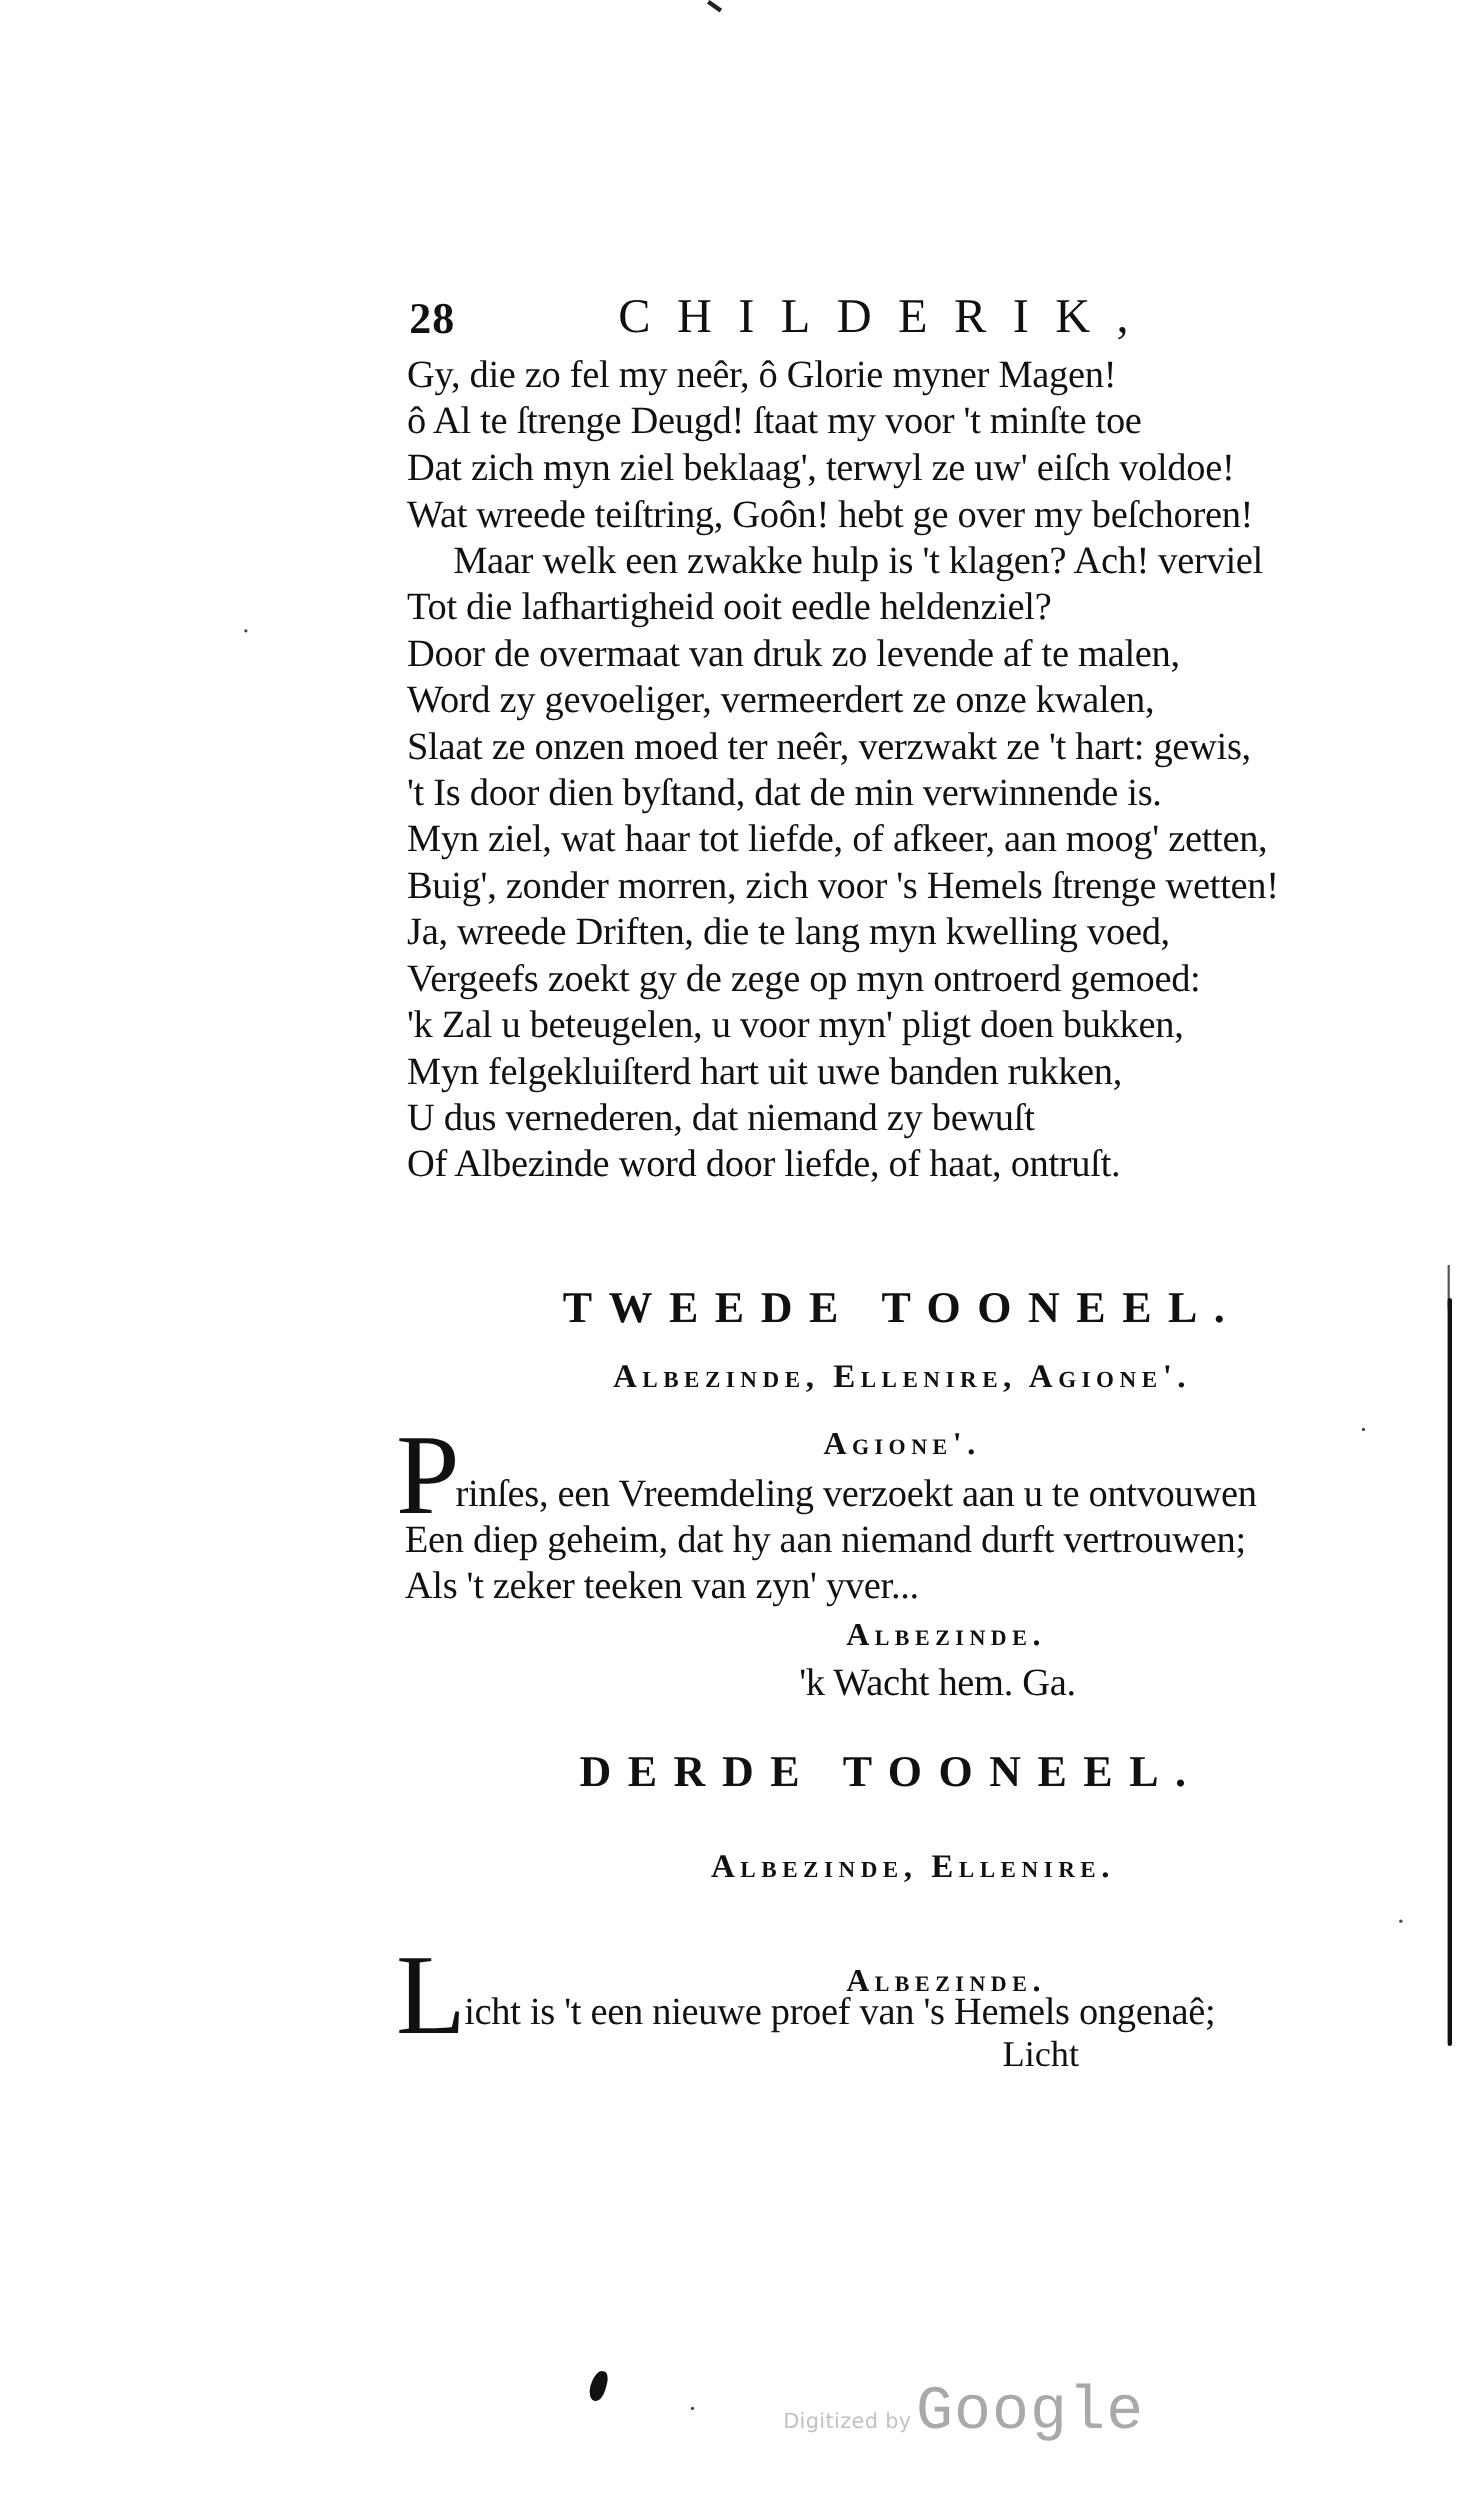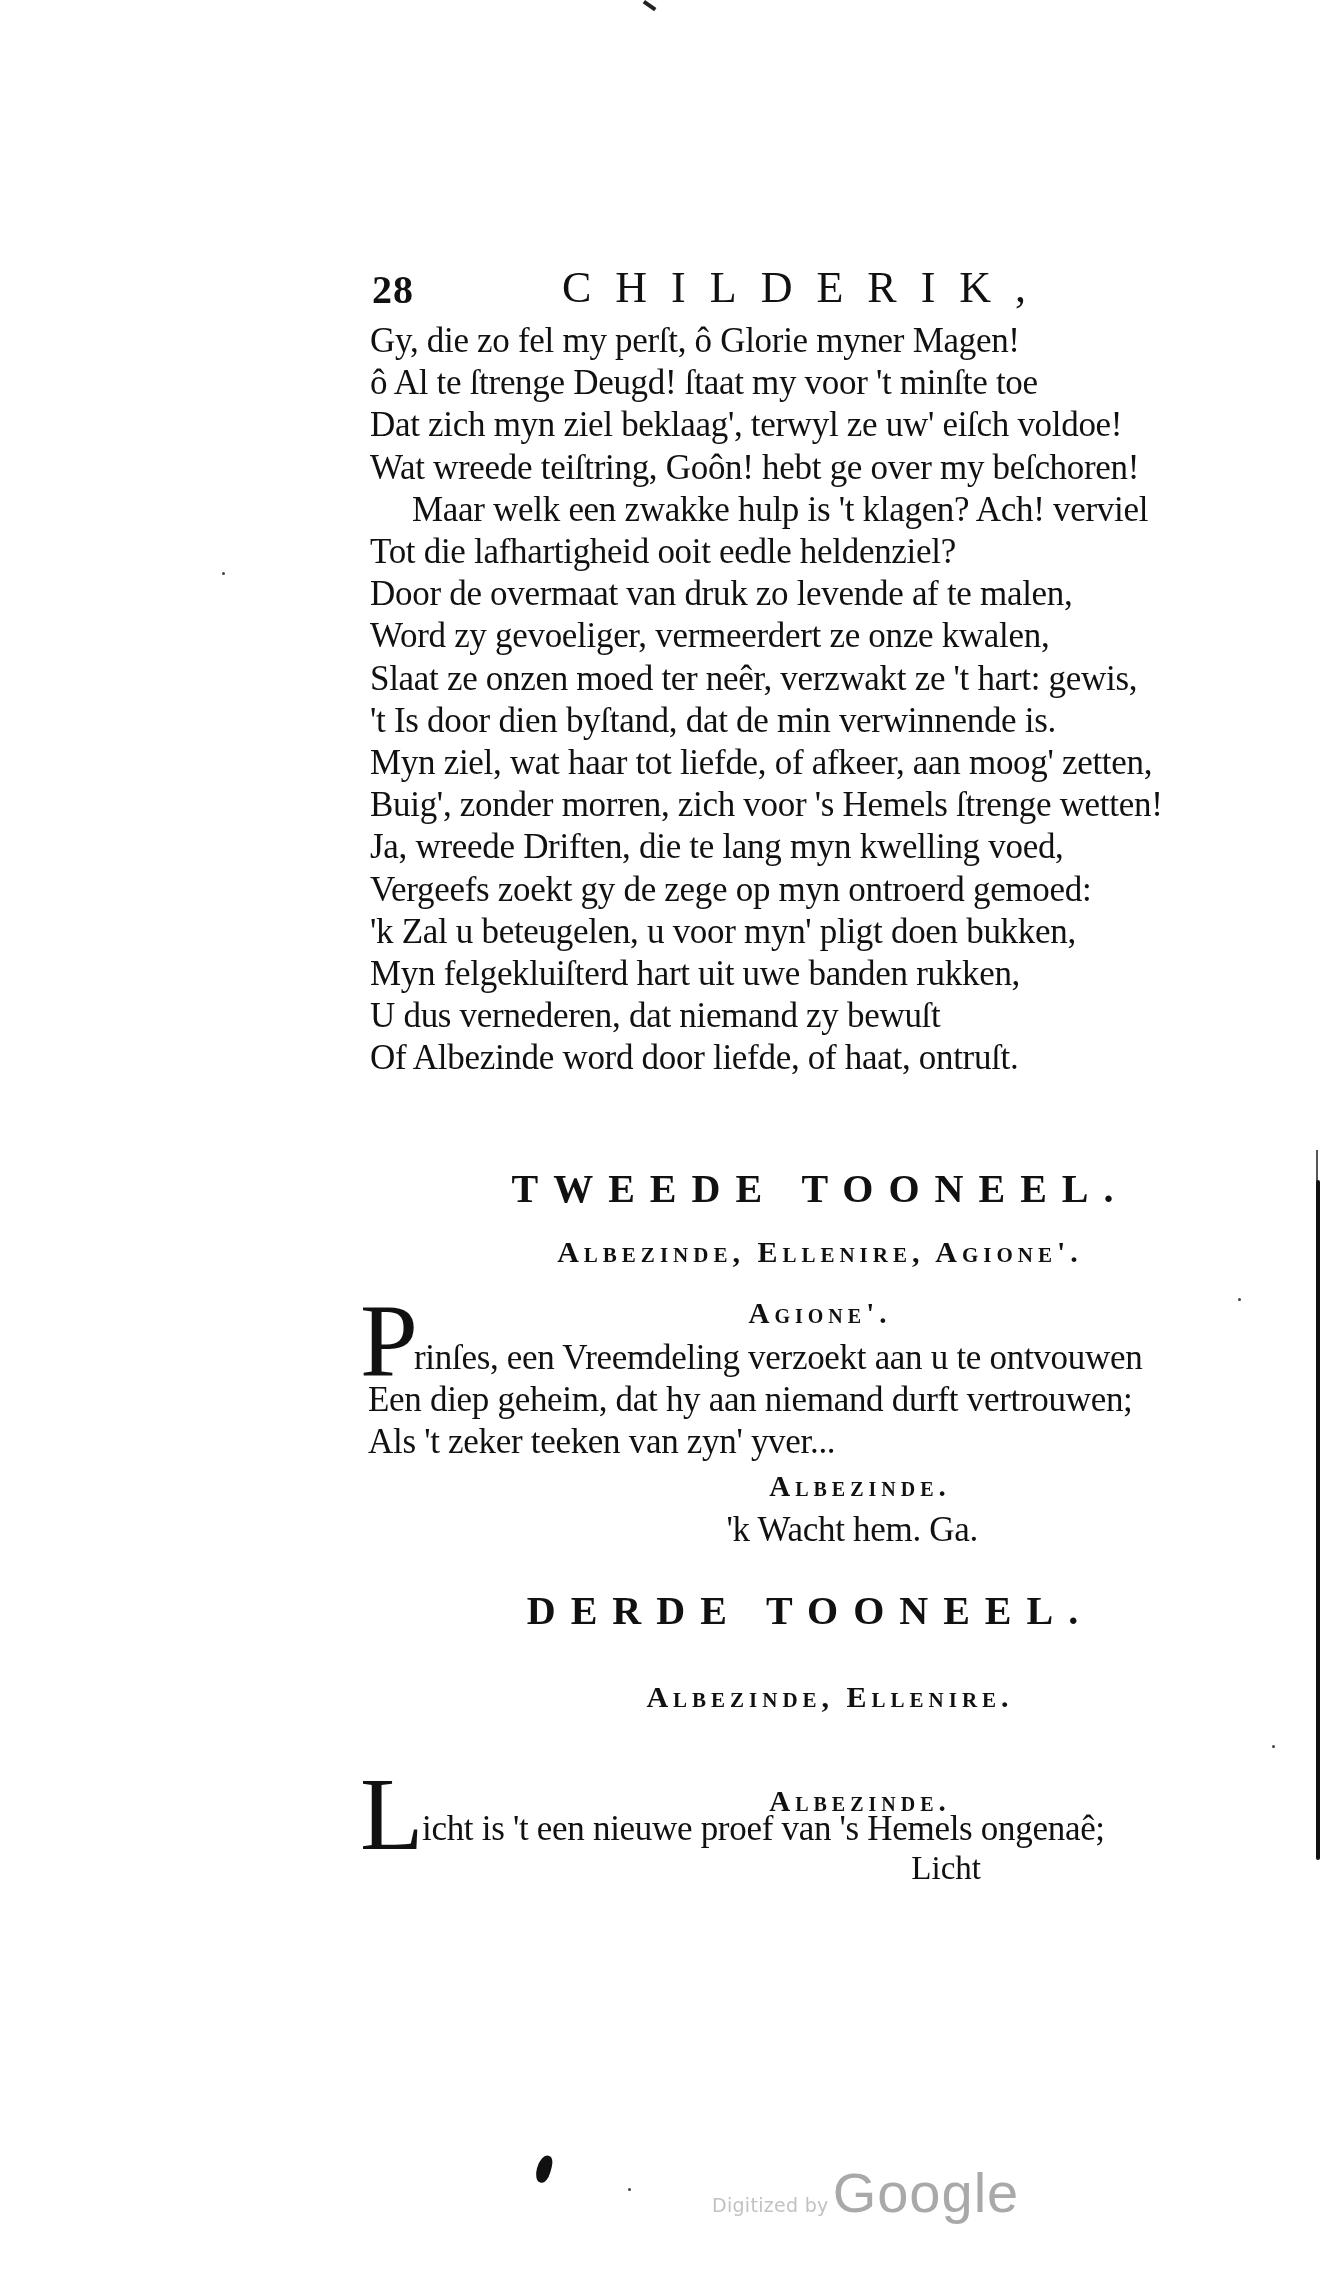--- a/index.html
+++ b/index.html
@@ -166,21 +166,21 @@
       white-space: nowrap;
       color: #b5b5b5;
     }
     .footer-credit .small {
       font-family: "DejaVu Sans", "Liberation Sans", sans-serif;
       font-size: 19px;
       color: #c2c2c2;
       letter-spacing: 0.3px;
     }
     .footer-credit .brand {
-      font-family: Liberation Sans, sans-serif;
+      font-family: Liberation Mono, monospace;
       font-size: 56px;
       color: #a9a9a9;
       letter-spacing: 1px;
     }
     .speck {
       position: absolute;
       width: 3px; height: 3px;
       background: #444;
       border-radius: 50%;
     }
@@ -193,21 +193,21 @@
   <div class="scan-mark-top"></div>
   <div class="edge-line-thin"></div>
   <div class="edge-line"></div>
 
   <div class="running-head">
     <span class="page-number">28</span>
     <span class="running-title">CHILDERIK,</span>
   </div>
 
   <div class="verse-block">
-    <div class="verse-line">Gy, die zo fel my perſt, ô Glorie myner Magen!</div>
+    <div class="verse-line">Gy, die zo fel my neêr, ô Glorie myner Magen!</div>
     <div class="verse-line">ô Al te ſtrenge Deugd! ſtaat my voor 't minſte toe</div>
     <div class="verse-line">Dat zich myn ziel beklaag', terwyl ze uw' eiſch voldoe!</div>
     <div class="verse-line">Wat wreede teiſtring, Goôn! hebt ge over my beſchoren!</div>
     <div class="verse-line indent">Maar welk een zwakke hulp is 't klagen? Ach! verviel</div>
     <div class="verse-line">Tot die lafhartigheid ooit eedle heldenziel?</div>
     <div class="verse-line">Door de overmaat van druk zo levende af te malen,</div>
     <div class="verse-line">Word zy gevoeliger, vermeerdert ze onze kwalen,</div>
     <div class="verse-line">Slaat ze onzen moed ter neêr, verzwakt ze 't hart: gewis,</div>
     <div class="verse-line">'t Is door dien byſtand, dat de min verwinnende is.</div>
     <div class="verse-line">Myn ziel, wat haar tot liefde, of afkeer, aan moog' zetten,</div>

